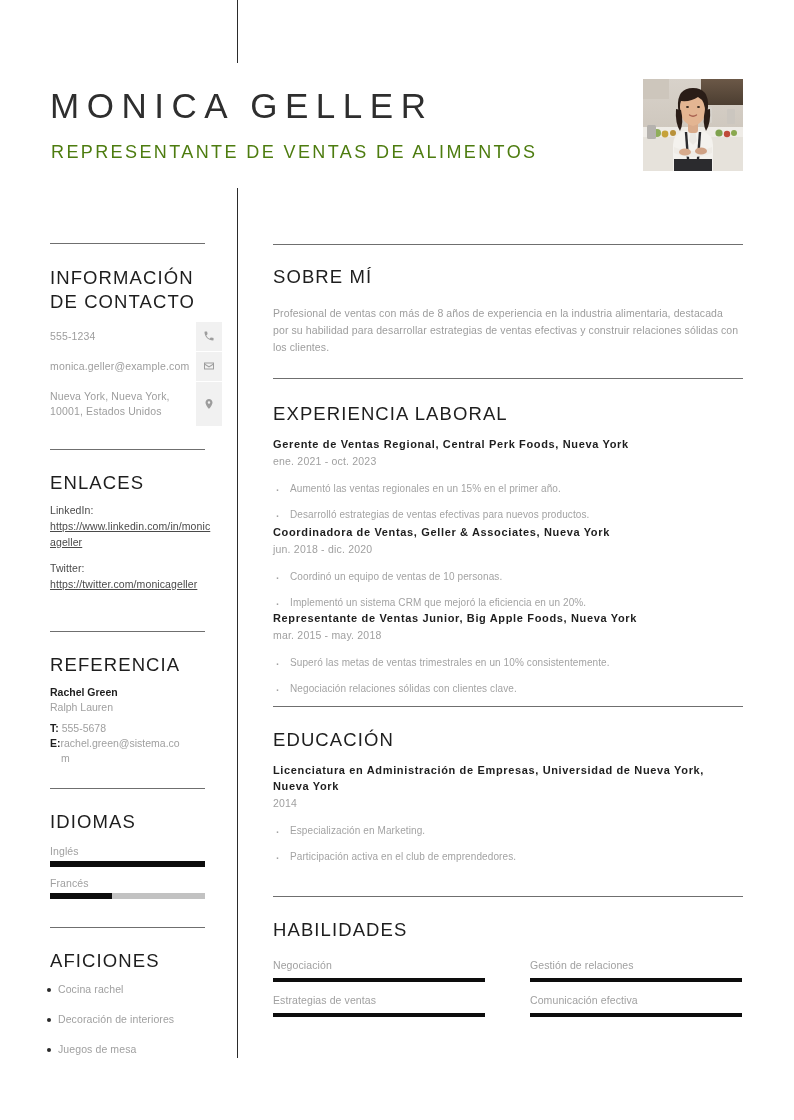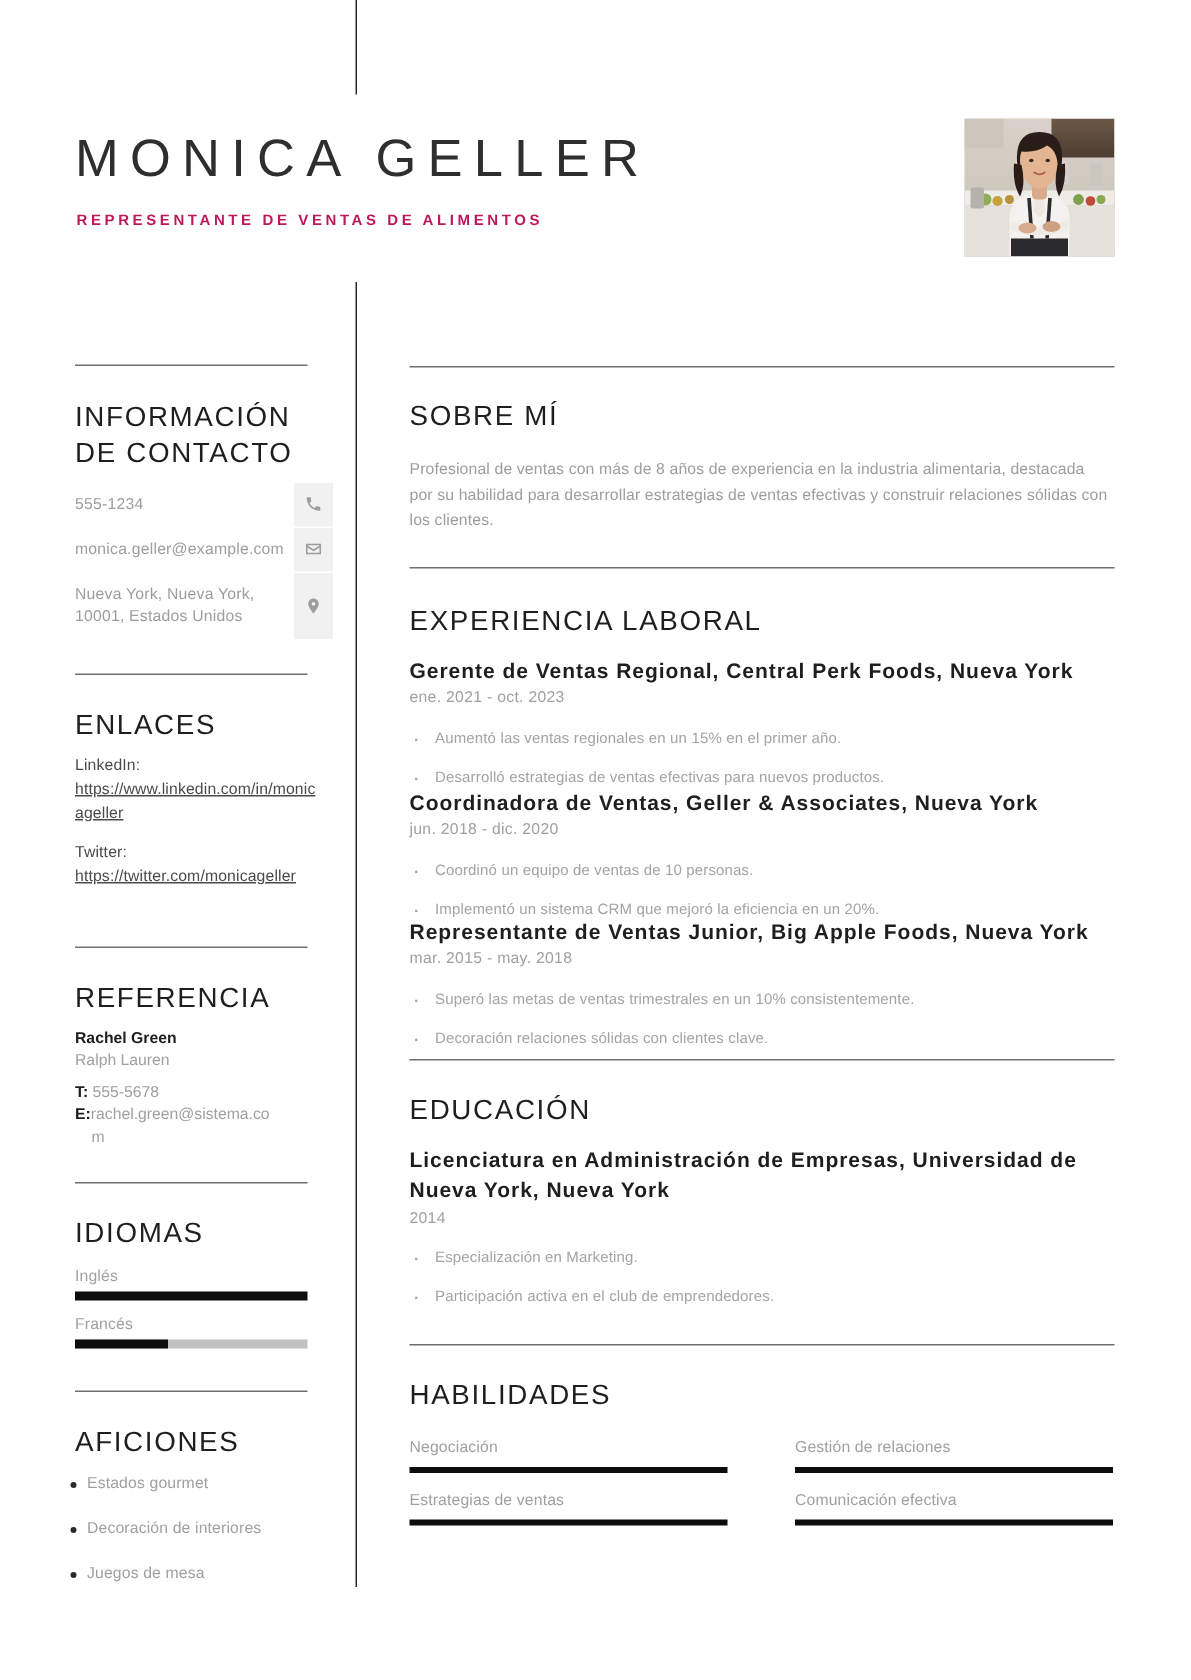--- a/index.html
+++ b/index.html
@@ -48,24 +48,24 @@
     letter-spacing: 7.5px;
     font-weight: 400;
     color: #2e2e2e;
     line-height: 1;
     white-space: nowrap;
   }
   .job-title {
     position: absolute;
     left: 51px;
     top: 142px;
-    font-size: 10px;
+    font-size: 18px;
     letter-spacing: 2.4px;
-    color: #be185d;
-    font-weight: 700;
+    color: #4d7c0f;
+    font-weight: 400;
     white-space: nowrap;
   }
 
   .photo {
     position: absolute;
     left: 643px;
     top: 79px;
     width: 100px;
     height: 92px;
     overflow: hidden;
@@ -222,21 +222,21 @@
     left: 36px;
     width: 466px;
     font-size: 10.5px;
     color: #9d9d9d;
     line-height: 1.6;
     letter-spacing: 0.1px;
   }
 
   .entry { position: absolute; left: 36px; width: 470px; }
   .entry-title {
-    font-size: 14px;
+    font-size: 11px;
     font-weight: bold;
     color: #1e1e1e;
     letter-spacing: 0.65px;
     line-height: 1.45;
   }
   .entry-date {
     font-size: 10.5px;
     color: #a0a0a0;
     letter-spacing: 0.2px;
     line-height: 1.5;
@@ -414,21 +414,21 @@
       <div class="lang-label" style="top:689px;">Francés</div>
       <div class="bar-track" style="top:705px;">
         <div class="bar-fill" id="lang-fill-1" style="width: 40%;"></div>
       </div>
     </div>
 
     <div class="side-block">
       <div class="hrule-side" style="top:739px;"></div>
       <h2 class="side-head" style="top:761px;">AFICIONES</h2>
 
-      <div class="hobby" style="top:795px;">Estados gourmet</div>
+      <div class="hobby" style="top:795px;">Cocina rachel</div>
       <div class="hobby" style="top:825px;">Decoración de interiores</div>
       <div class="hobby" style="top:855px;">Juegos de mesa</div>
     </div>
   </div>
 
   <div class="main">
 
     <div>
       <div class="hrule-main" style="top:56px;"></div>
       <h2 class="main-head" style="top:78px;">SOBRE MÍ</h2>
@@ -450,21 +450,21 @@
         <div class="entry-title">Coordinadora de Ventas, Geller &amp; Associates, Nueva York</div>
         <div class="entry-date">jun. 2018 - dic. 2020</div>
         <div class="bullet">Coordinó un equipo de ventas de 10 personas.</div>
         <div class="bullet">Implementó un sistema CRM que mejoró la eficiencia en un 20%.</div>
       </div>
 
       <div class="entry" style="top:423px;">
         <div class="entry-title">Representante de Ventas Junior, Big Apple Foods, Nueva York</div>
         <div class="entry-date">mar. 2015 - may. 2018</div>
         <div class="bullet">Superó las metas de ventas trimestrales en un 10% consistentemente.</div>
-        <div class="bullet">Decoración relaciones sólidas con clientes clave.</div>
+        <div class="bullet">Negociación relaciones sólidas con clientes clave.</div>
       </div>
     </div>
 
     <div>
       <div class="hrule-main" style="top:518px;"></div>
       <h2 class="main-head" style="top:541px;">EDUCACIÓN</h2>
 
       <div class="entry" style="top:575px;">
         <div class="entry-title">Licenciatura en Administración de Empresas, Universidad de Nueva York, Nueva York</div>
         <div class="entry-date">2014</div>

